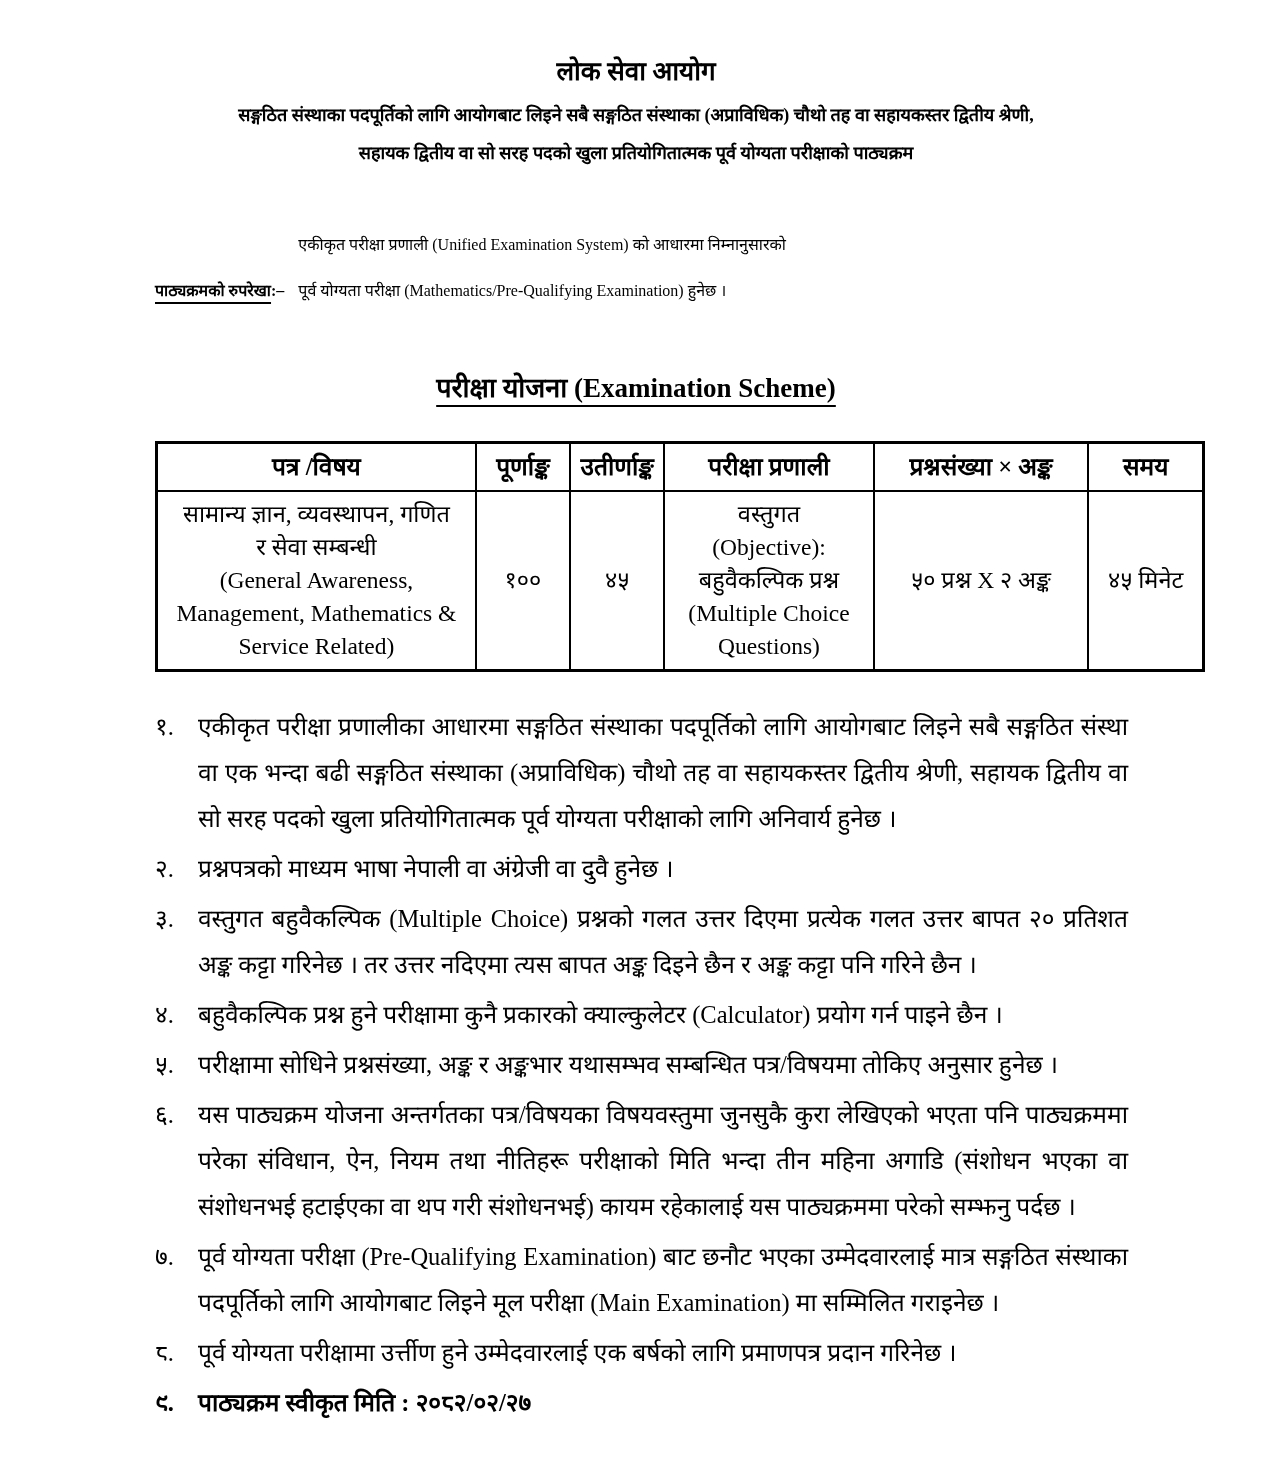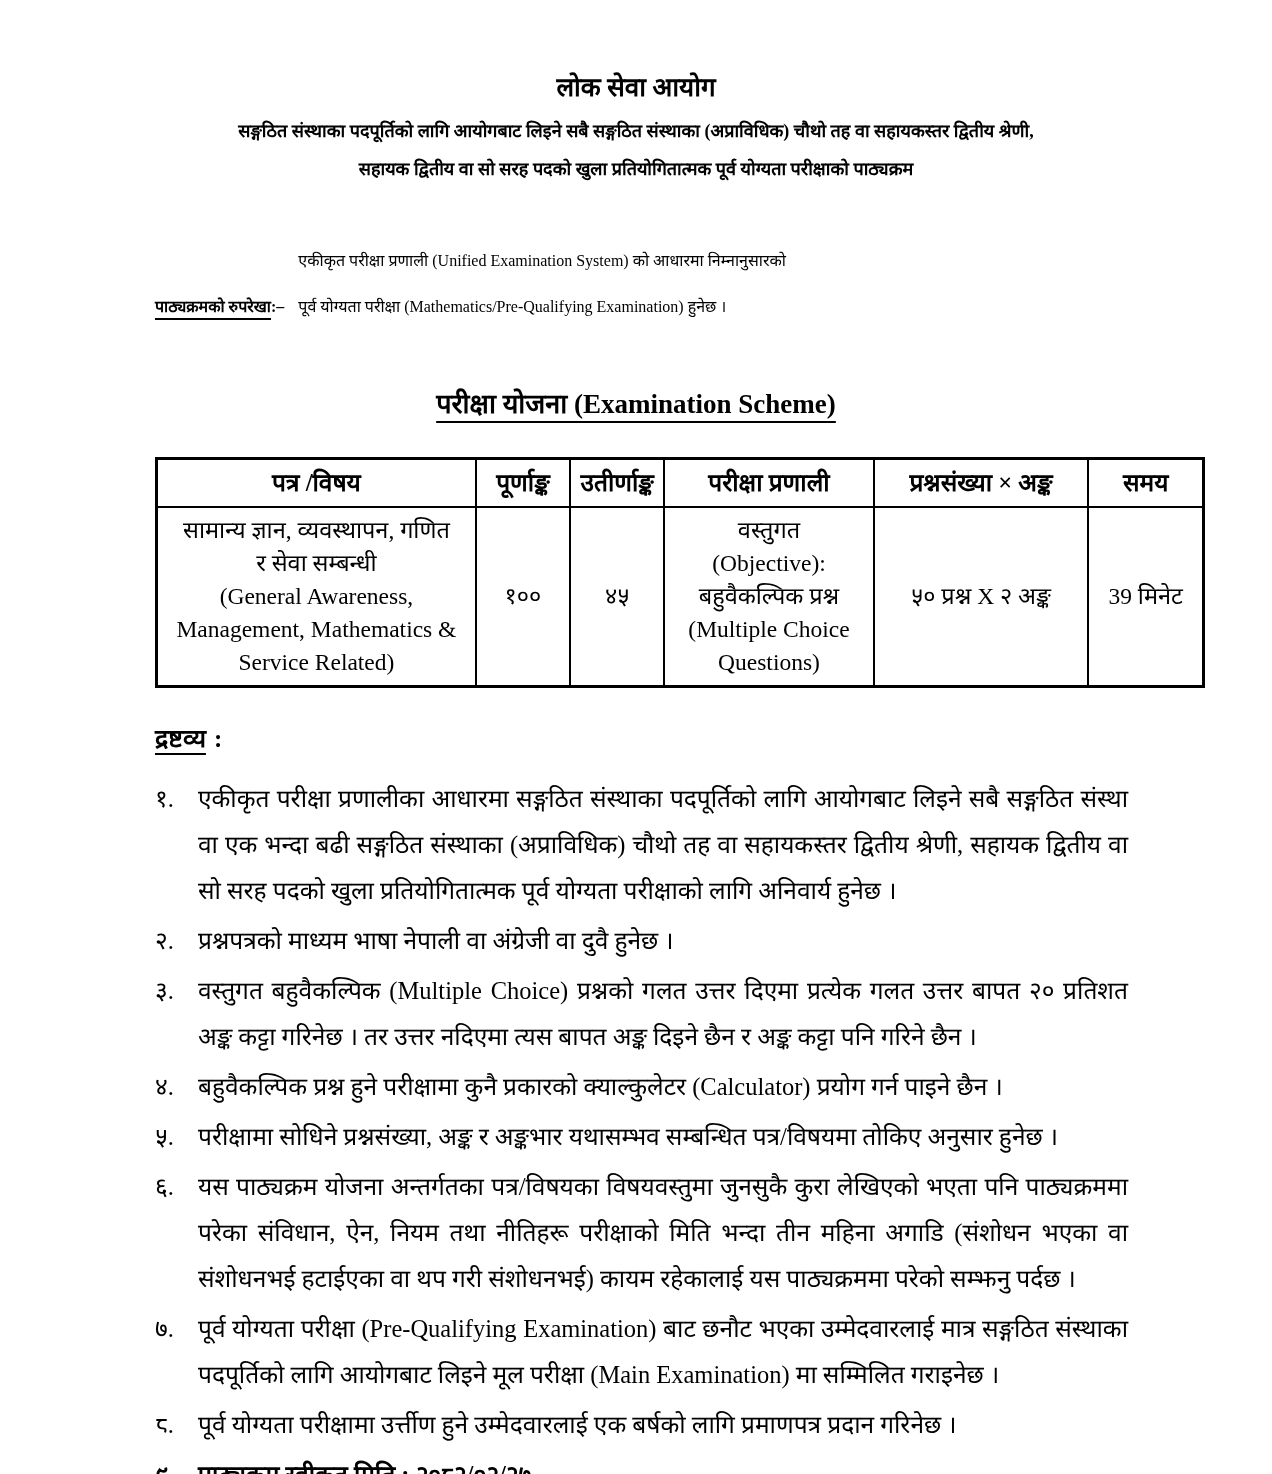--- a/index.html
+++ b/index.html
@@ -28,21 +28,20 @@
   
   .doc-header {
     padding: 56px 70px 0 70px;
     text-align: center;
     font-weight: bold;
   }
   .org-title {
     font-size: 26px;
     line-height: 32px;
     margin-bottom: 8px;
-    margin-top: 16px;
   }
   .doc-subtitle {
     font-size: 18px;
     line-height: 38px;
   }
 
   
   .outline {
     display: flex;
     align-items: flex-end;
@@ -169,27 +168,26 @@
         <td>१००</td>
         <td>४५</td>
         <td>
           <span class="cell-line">वस्तुगत</span>
           <span class="cell-line">(Objective):</span>
           <span class="cell-line">बहुवैकल्पिक प्रश्न</span>
           <span class="cell-line">(Multiple Choice</span>
           <span class="cell-line">Questions)</span>
         </td>
         <td>५० प्रश्न X २ अङ्क</td>
-        <td>39 मिनेट</td>
+        <td>४५ मिनेट</td>
       </tr>
     </tbody>
   </table>
 
   <section class="notes">
-    <div class="notes-label-row"><span class="lbl-underline">द्रष्टव्य</span><span class="colon">:</span></div>
     <ol class="notes-list">
       <li class="note-item">
         <span class="note-num">१.</span>
         <span class="note-text">एकीकृत परीक्षा प्रणालीका आधारमा सङ्गठित संस्थाका पदपूर्तिको लागि आयोगबाट लिइने सबै सङ्गठित संस्था वा एक भन्दा बढी सङ्गठित संस्थाका (अप्राविधिक) चौथो तह वा सहायकस्तर द्वितीय श्रेणी, सहायक द्वितीय वा सो सरह पदको खुला प्रतियोगितात्मक पूर्व योग्यता परीक्षाको लागि अनिवार्य हुनेछ ।</span>
       </li>
       <li class="note-item">
         <span class="note-num">२.</span>
         <span class="note-text">प्रश्नपत्रको माध्यम भाषा नेपाली वा अंग्रेजी वा दुवै हुनेछ ।</span>
       </li>
       <li class="note-item">

